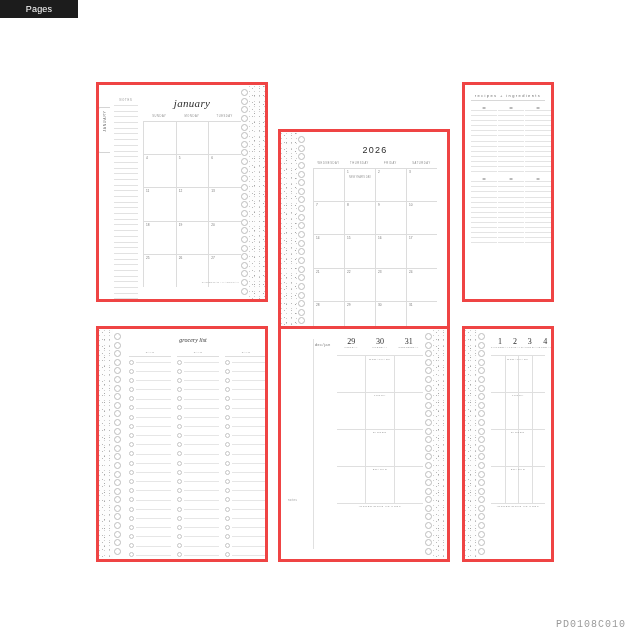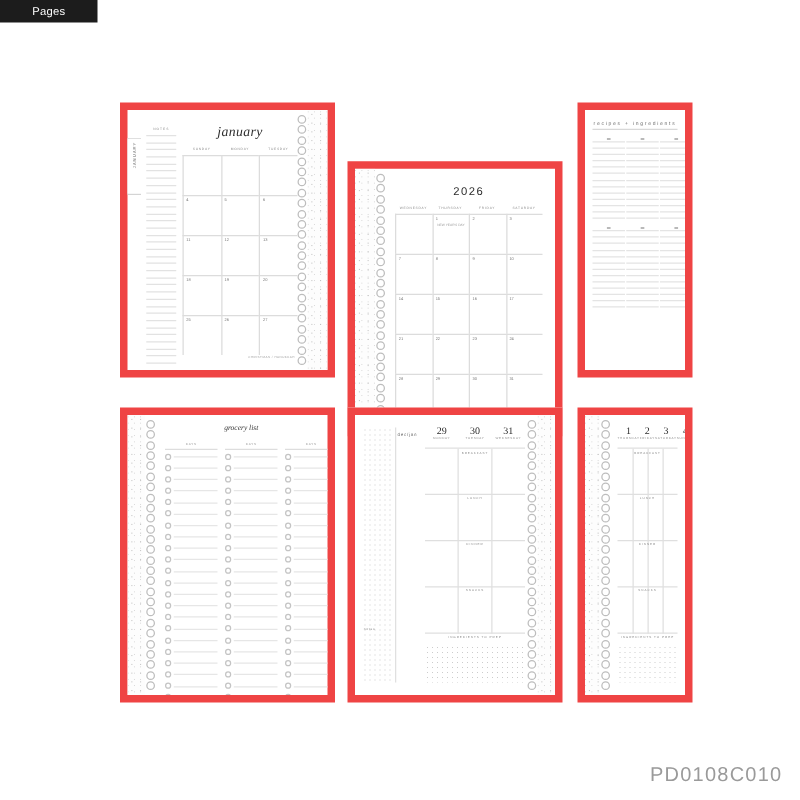--- a/index.html
+++ b/index.html
@@ -15,27 +15,27 @@
   .pages-tab{
     position:absolute;left:0;top:0;width:78px;height:18px;
     background:#1c1c1c;color:#ffffff;
     font-family:"Liberation Sans", sans-serif;
     font-size:9px;letter-spacing:.2px;
     display:flex;align-items:center;justify-content:center;
   }
   
   .sku{
     position:absolute;right:14px;bottom:10px;
-    font-family:Liberation Sans, sans-serif;
-    font-size:16px;letter-spacing:1px;color:#9a9a9a;
+    font-family:Liberation Mono, monospace;
+    font-size:10px;letter-spacing:1px;color:#9a9a9a;
   }
   
   .page{
     position:absolute;background:#ffffff;
-    border:6px solid #ef4444;
+    border:3px solid #ef4444;
     box-sizing:border-box;
     overflow:hidden;
   }
   .page-inner{position:absolute;inset:0;}
   
   .speckle{
     position:absolute;top:0;bottom:0;width:14px;
     background-color:#fdfdfd;
     background-image:
       radial-gradient(#b9b9b9 .6px, transparent .7px),

